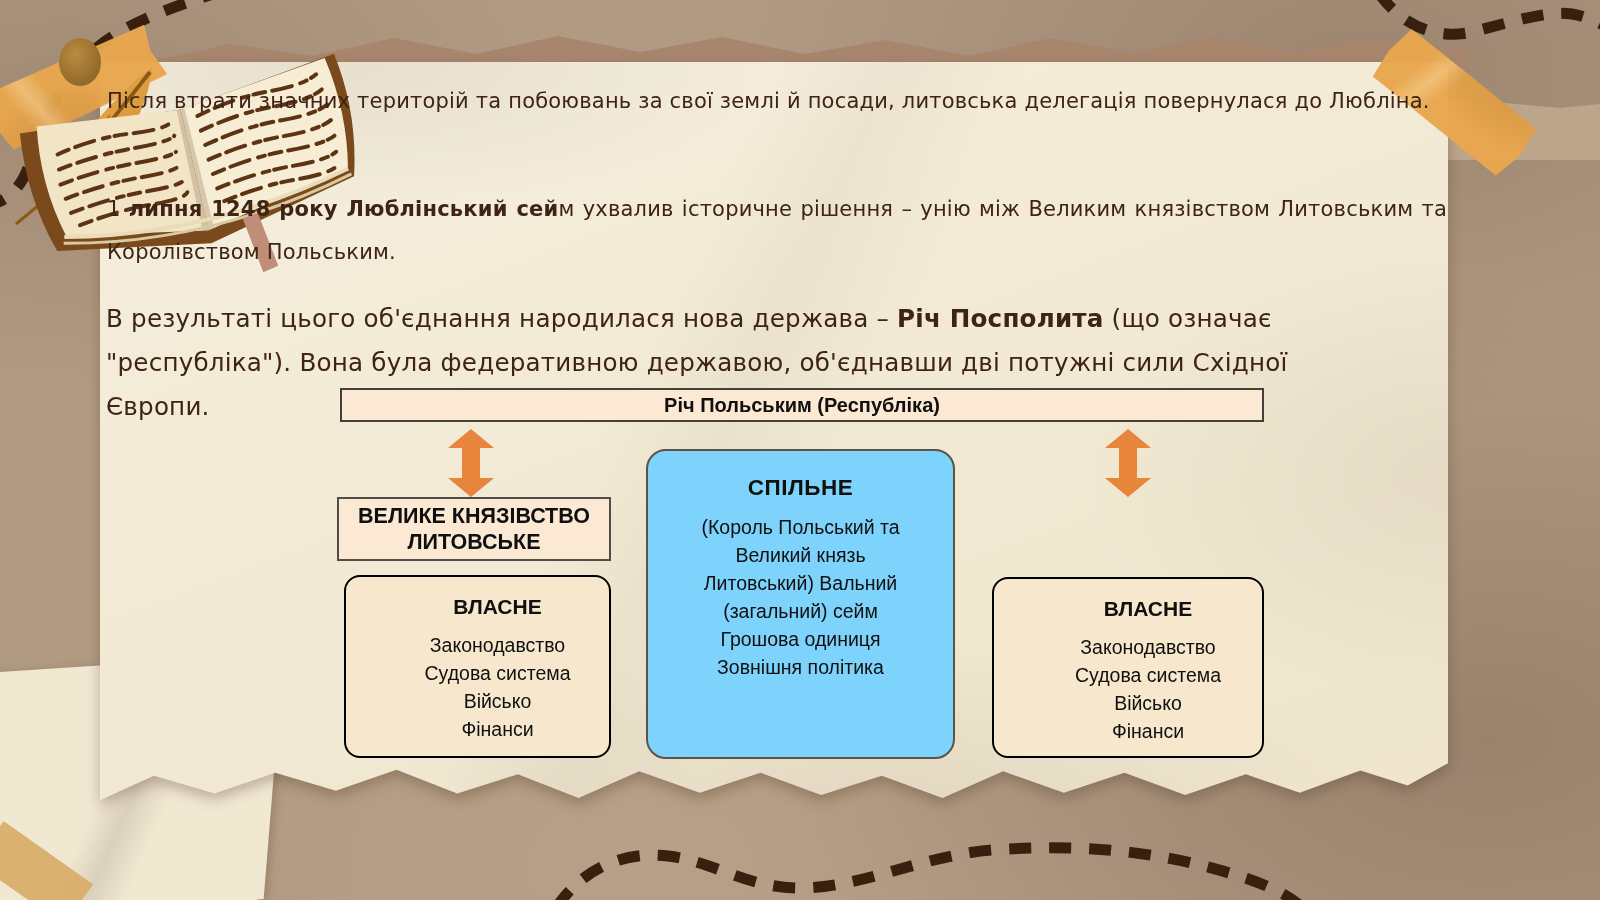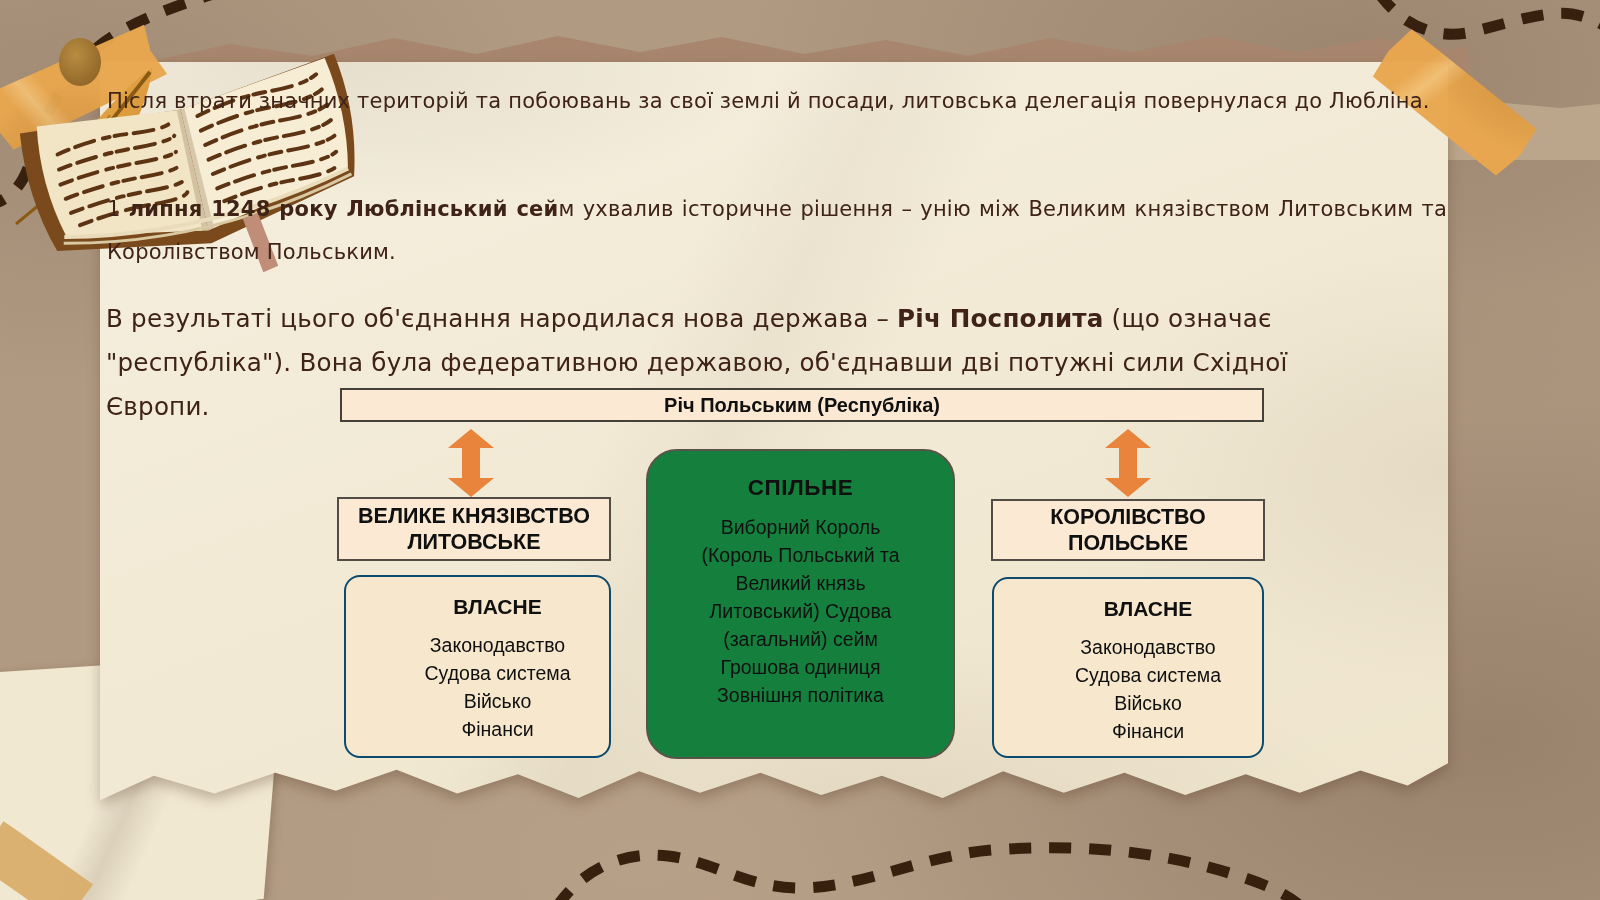--- a/index.html
+++ b/index.html
@@ -68,25 +68,25 @@
   .para strong{font-weight:bold;}
   
   .diagram{position:absolute;inset:0;font-family:"Liberation Sans",sans-serif;color:#101010;}
   .dbox{position:absolute;background:#fbe9d3;border:2px solid #45413a;}
   .top-bar{left:340px;top:388px;width:924px;height:34px;display:flex;align-items:center;
     justify-content:center;font-weight:bold;font-size:20px;}
   .side-box{display:flex;align-items:center;justify-content:flex-start;text-align:center;
     font-weight:bold;font-size:21.5px;line-height:1.22;border-color:#514c45;}
   .lit{left:337px;top:497px;width:274px;height:64px;}
   .pol{left:991px;top:499px;width:274px;height:62px;}
-  .round-box{background:#15803d;border:2px solid #5a5347;border-radius:31px;text-align:center;}
+  .round-box{background:#7dd3fc;border:2px solid #5a5347;border-radius:20px;text-align:center;}
   .common{left:646px;top:449px;width:309px;height:310px;}
   .common .dtitle{margin-top:24px;font-size:22.5px;font-weight:bold;letter-spacing:.5px;}
   .common .dlist{margin-top:12px;font-size:19.5px;line-height:28px;}
-  .own{background:#f7e8cd;border:2px solid #0c4a6e;border-radius:16px;padding-left:40px;}
+  .own{background:#f7e8cd;border:2px solid #000000;border-radius:16px;padding-left:40px;}
   .own-left{left:344px;top:575px;width:267px;height:183px;}
   .own-right{left:992px;top:577px;width:272px;height:181px;}
   .own .dtitle{margin-top:18px;font-size:21px;font-weight:bold;}
   .own .dlist{margin-top:12px;font-size:19.5px;line-height:28px;}
   .arrow{position:absolute;width:46px;height:68px;}
   .arrow-left{left:448px;top:429px;}
   .arrow-right{left:1105px;top:429px;}
 </style>
 </head>
 <body>
@@ -179,31 +179,27 @@
     <svg class="arrow arrow-left" viewBox="0 0 46 68">
       <polygon fill="#e8843c" points="23,0 46,19 32,19 32,49 46,49 23,68 0,49 14,49 14,19 0,19"></polygon>
     </svg>
     <svg class="arrow arrow-right" viewBox="0 0 46 68">
       <polygon fill="#e8843c" points="23,0 46,19 32,19 32,49 46,49 23,68 0,49 14,49 14,19 0,19"></polygon>
     </svg>
 
     <div class="dbox side-box lit">
         <span>ВЕЛИКЕ КНЯЗІВСТВО ЛИТОВСЬКЕ</span>
       </div>
-    <div class="dbox side-box pol">
-        <span>КОРОЛІВСТВО ПОЛЬСЬКЕ</span>
-      </div>
 
     <div class="dbox round-box common">
       <div class="dtitle">СПІЛЬНЕ</div>
       <div class="dlist">
-          <div class="dline">Виборний Король</div>
           <div class="dline">(Король Польський та</div>
           <div class="dline">Великий князь</div>
-          <div class="dline">Литовський) Судова</div>
+          <div class="dline">Литовський) Вальний</div>
           <div class="dline">(загальний) сейм</div>
           <div class="dline">Грошова одиниця</div>
           <div class="dline">Зовнішня політика</div>
         </div>
     </div>
 
     <div class="dbox round-box own own-left">
       <div class="dtitle">ВЛАСНЕ</div>
       <div class="dlist">
           <div class="dline">Законодавство</div>

